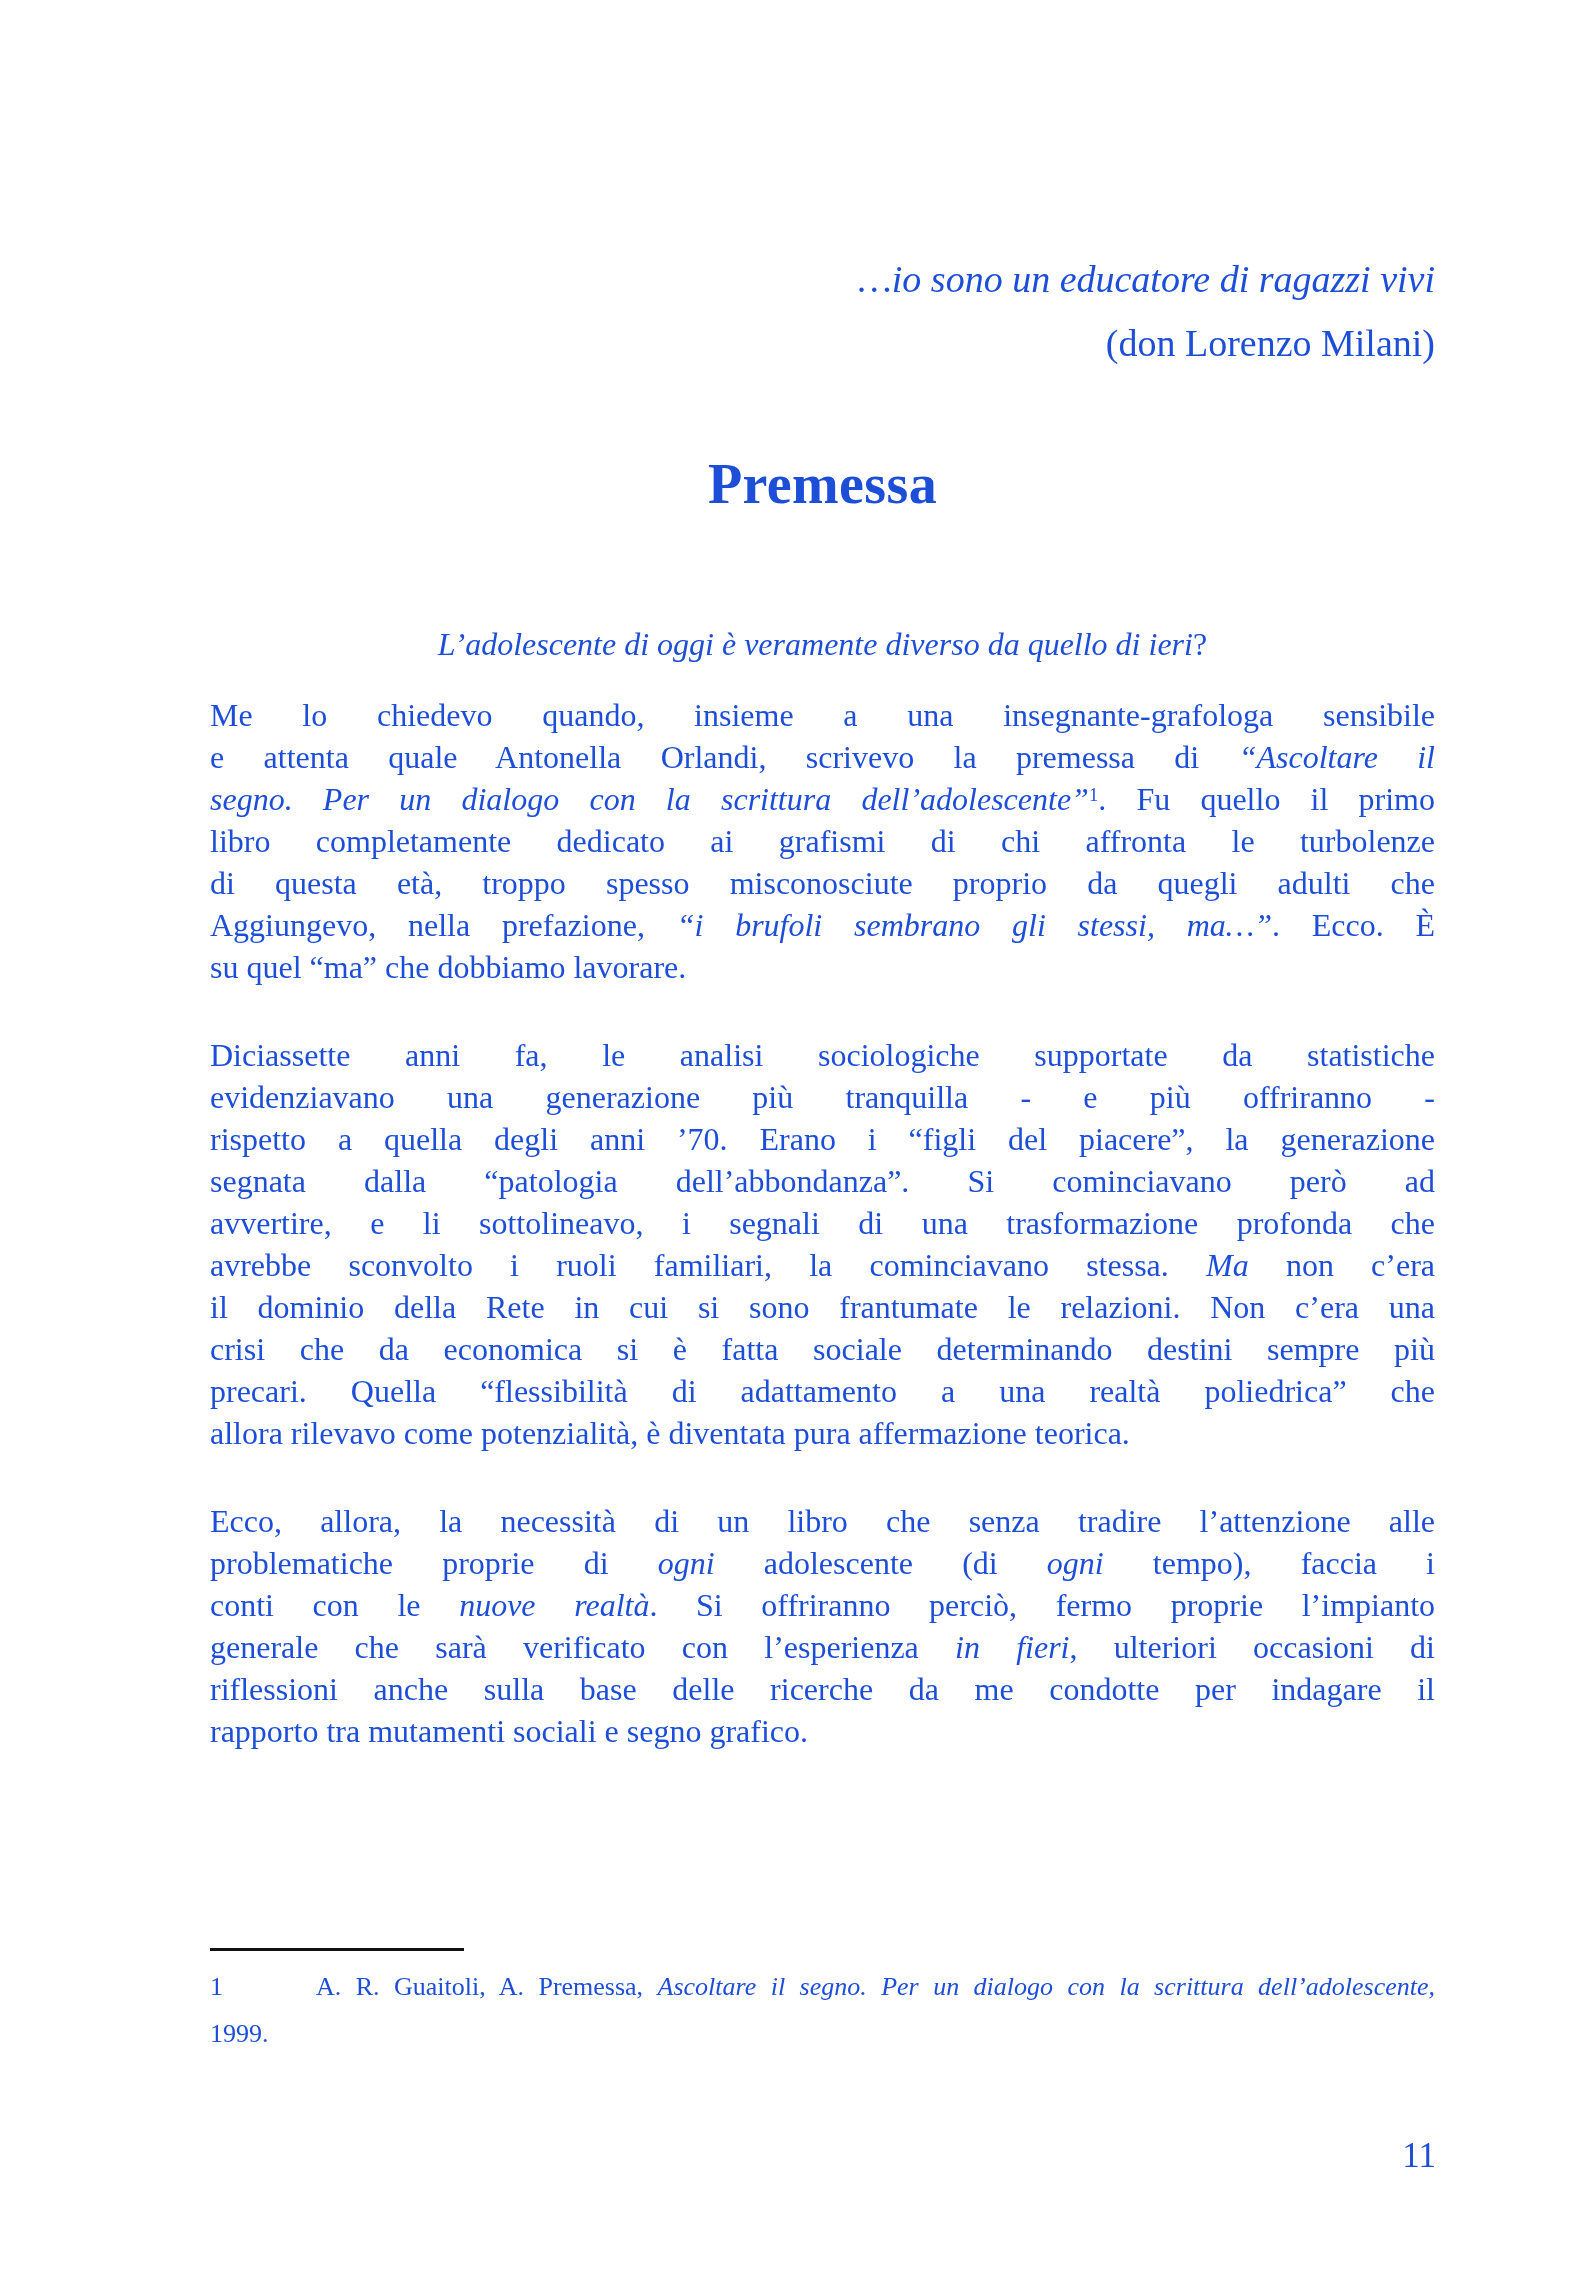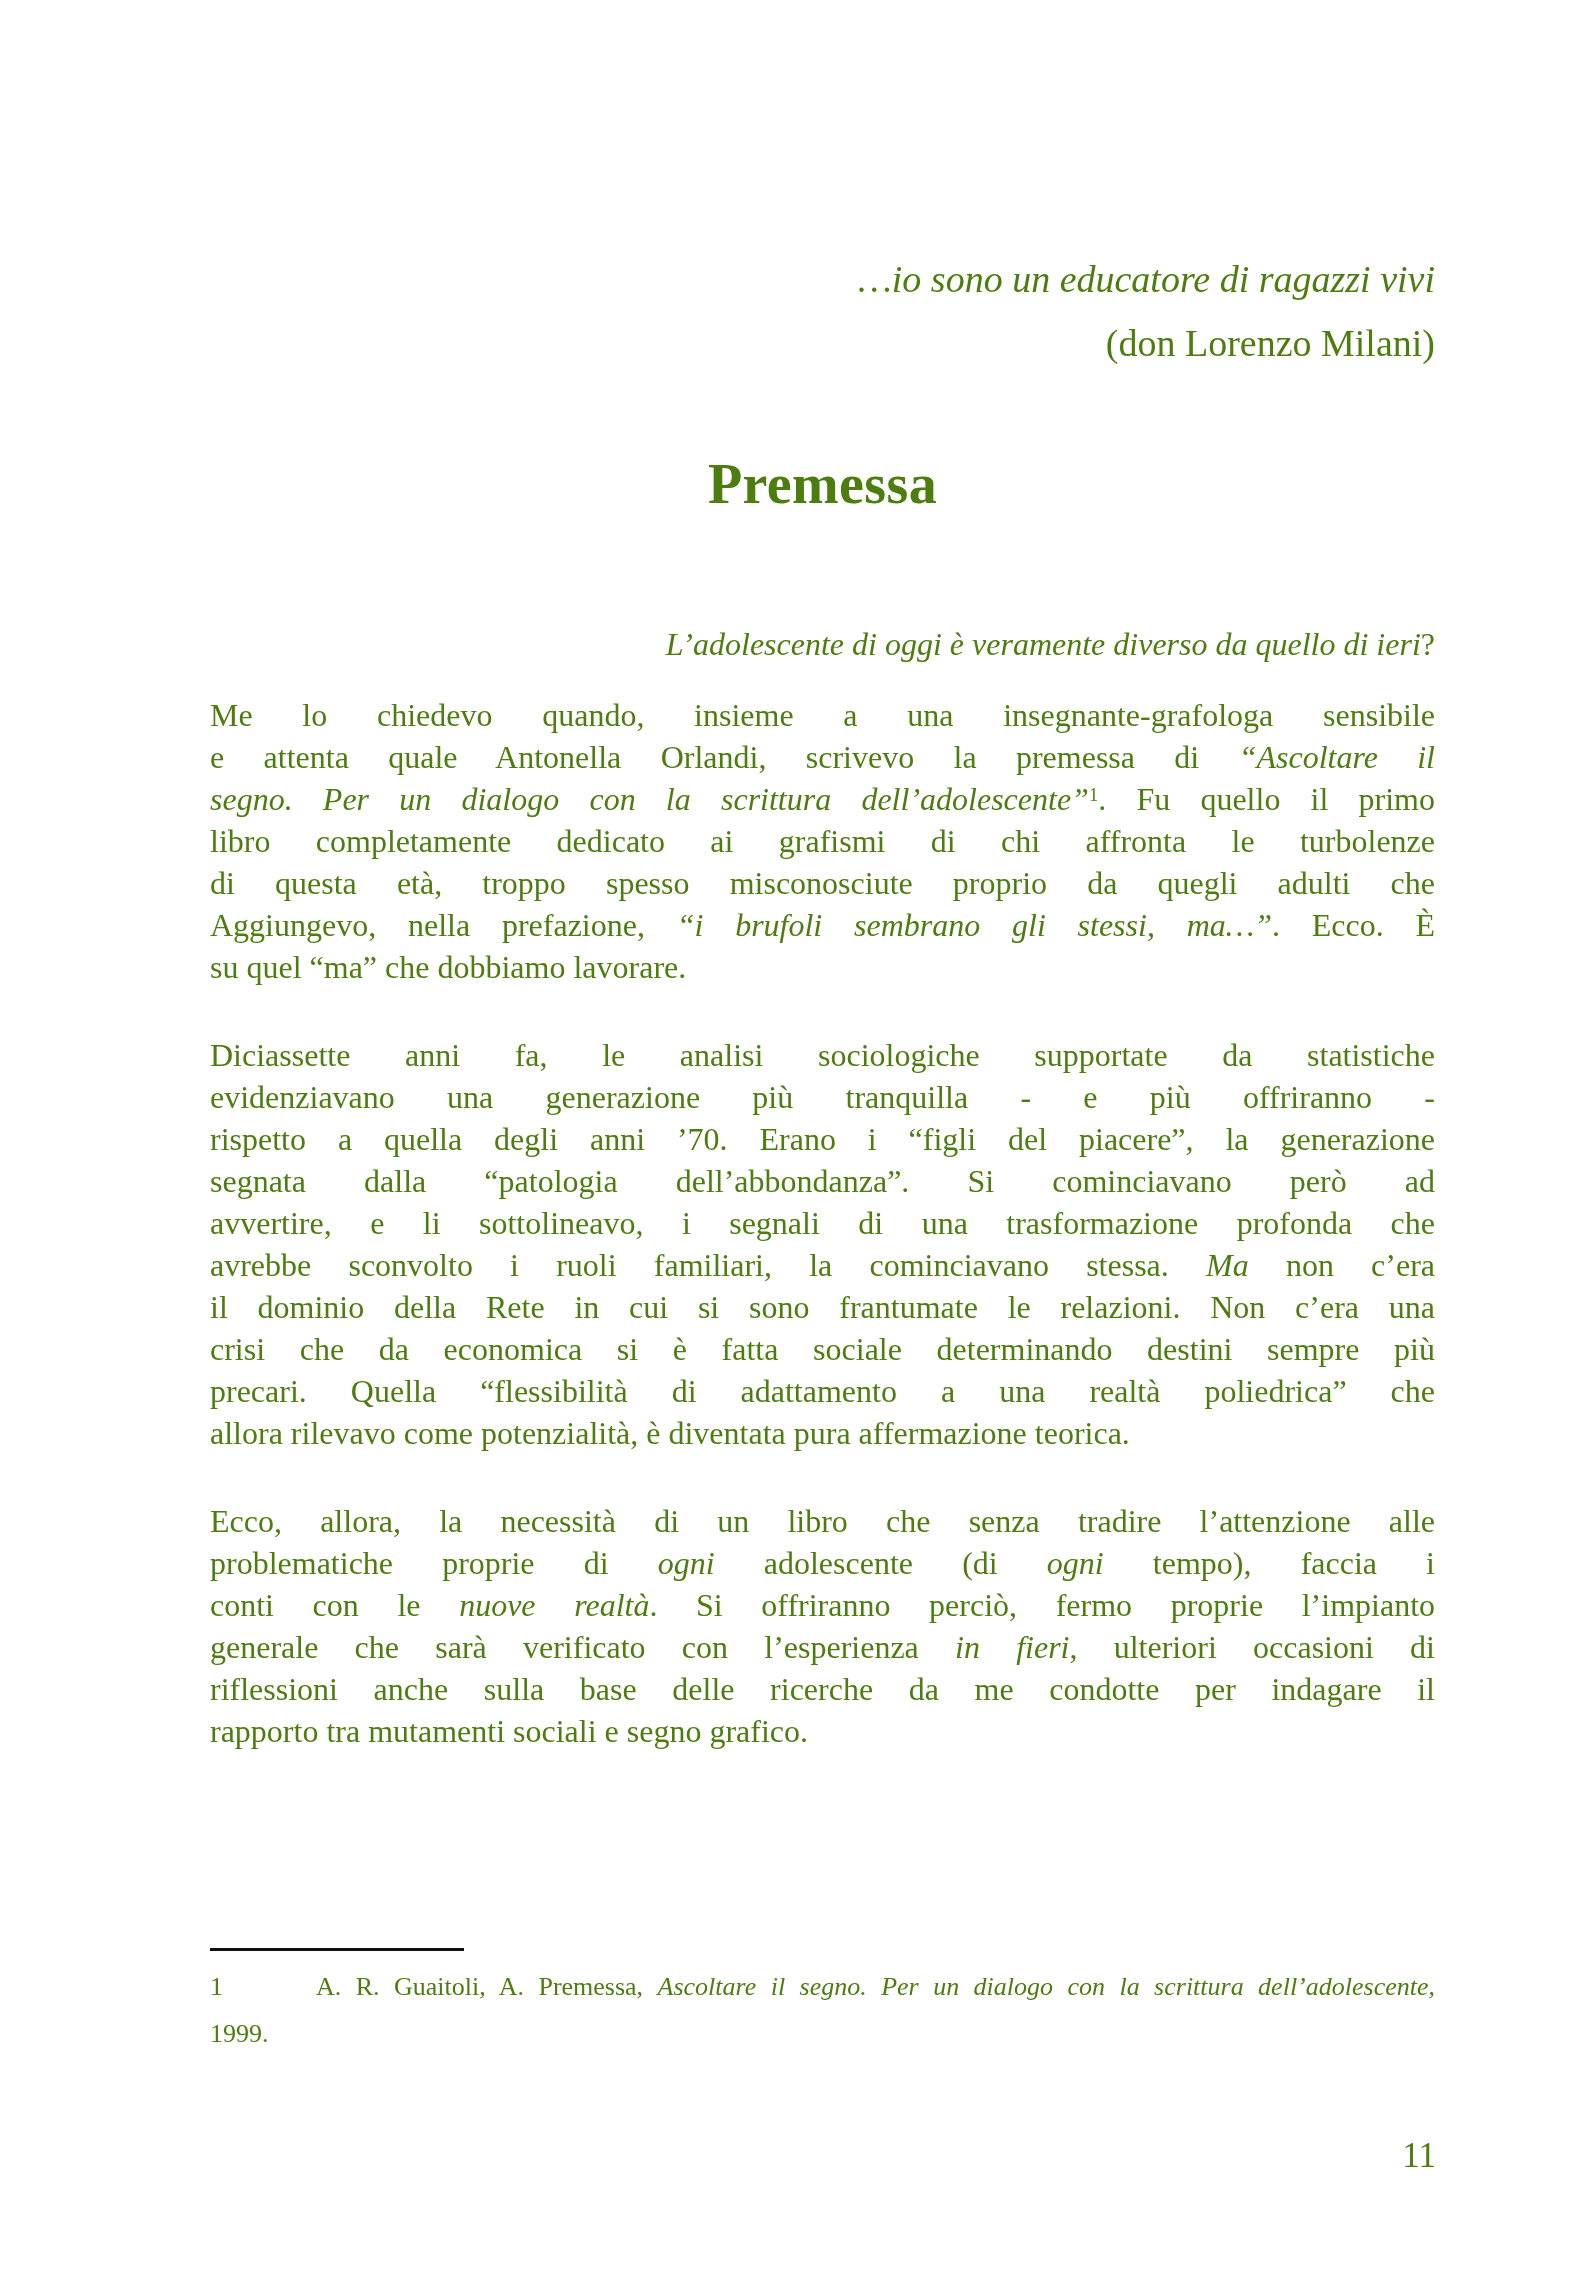--- a/index.html
+++ b/index.html
@@ -43,21 +43,21 @@
     text-align: center;
     font-size: 56px;
     line-height: 61px;
     font-weight: bold;
     letter-spacing: 0.4px;
   }
 
   
   .para { font-size: 32px; line-height: 42px; }
   .question { margin-top: 108px; }
-  .question .line { text-align: right; }
+  .question .line { text-align: center; }
   .body-para1 { margin-top: 29px; font-family: Liberation Serif, serif; }
   .body-para2, .body-para3 { margin-top: 46px; }
 
   .line { text-align: justify; }
   .line.j { text-align-last: justify; }
   .i { font-style: italic; }
   sup.sup {
     font-size: 0.58em;
     line-height: 0;
     vertical-align: baseline;
@@ -89,21 +89,21 @@
     position: absolute;
     right: 161px;
     top: 2135px;
     font-size: 35px;
     line-height: 41px;
   }
 </style>
 </head>
 <body>
 
-<div class="page" style="background: rgb(255, 255, 255); color: #4d7c0f;">
+<div class="page" style="background: rgb(255, 255, 255); color: #1d4ed8;">
   <div class="content">
 
     <div class="epigraph">
       <div class="ep-quote">…io sono un educatore di ragazzi vivi</div>
       <div class="ep-attr">(don Lorenzo Milani)</div>
     </div>
 
     <h1 class="title">Premessa</h1>
 
     <div class="para question">

